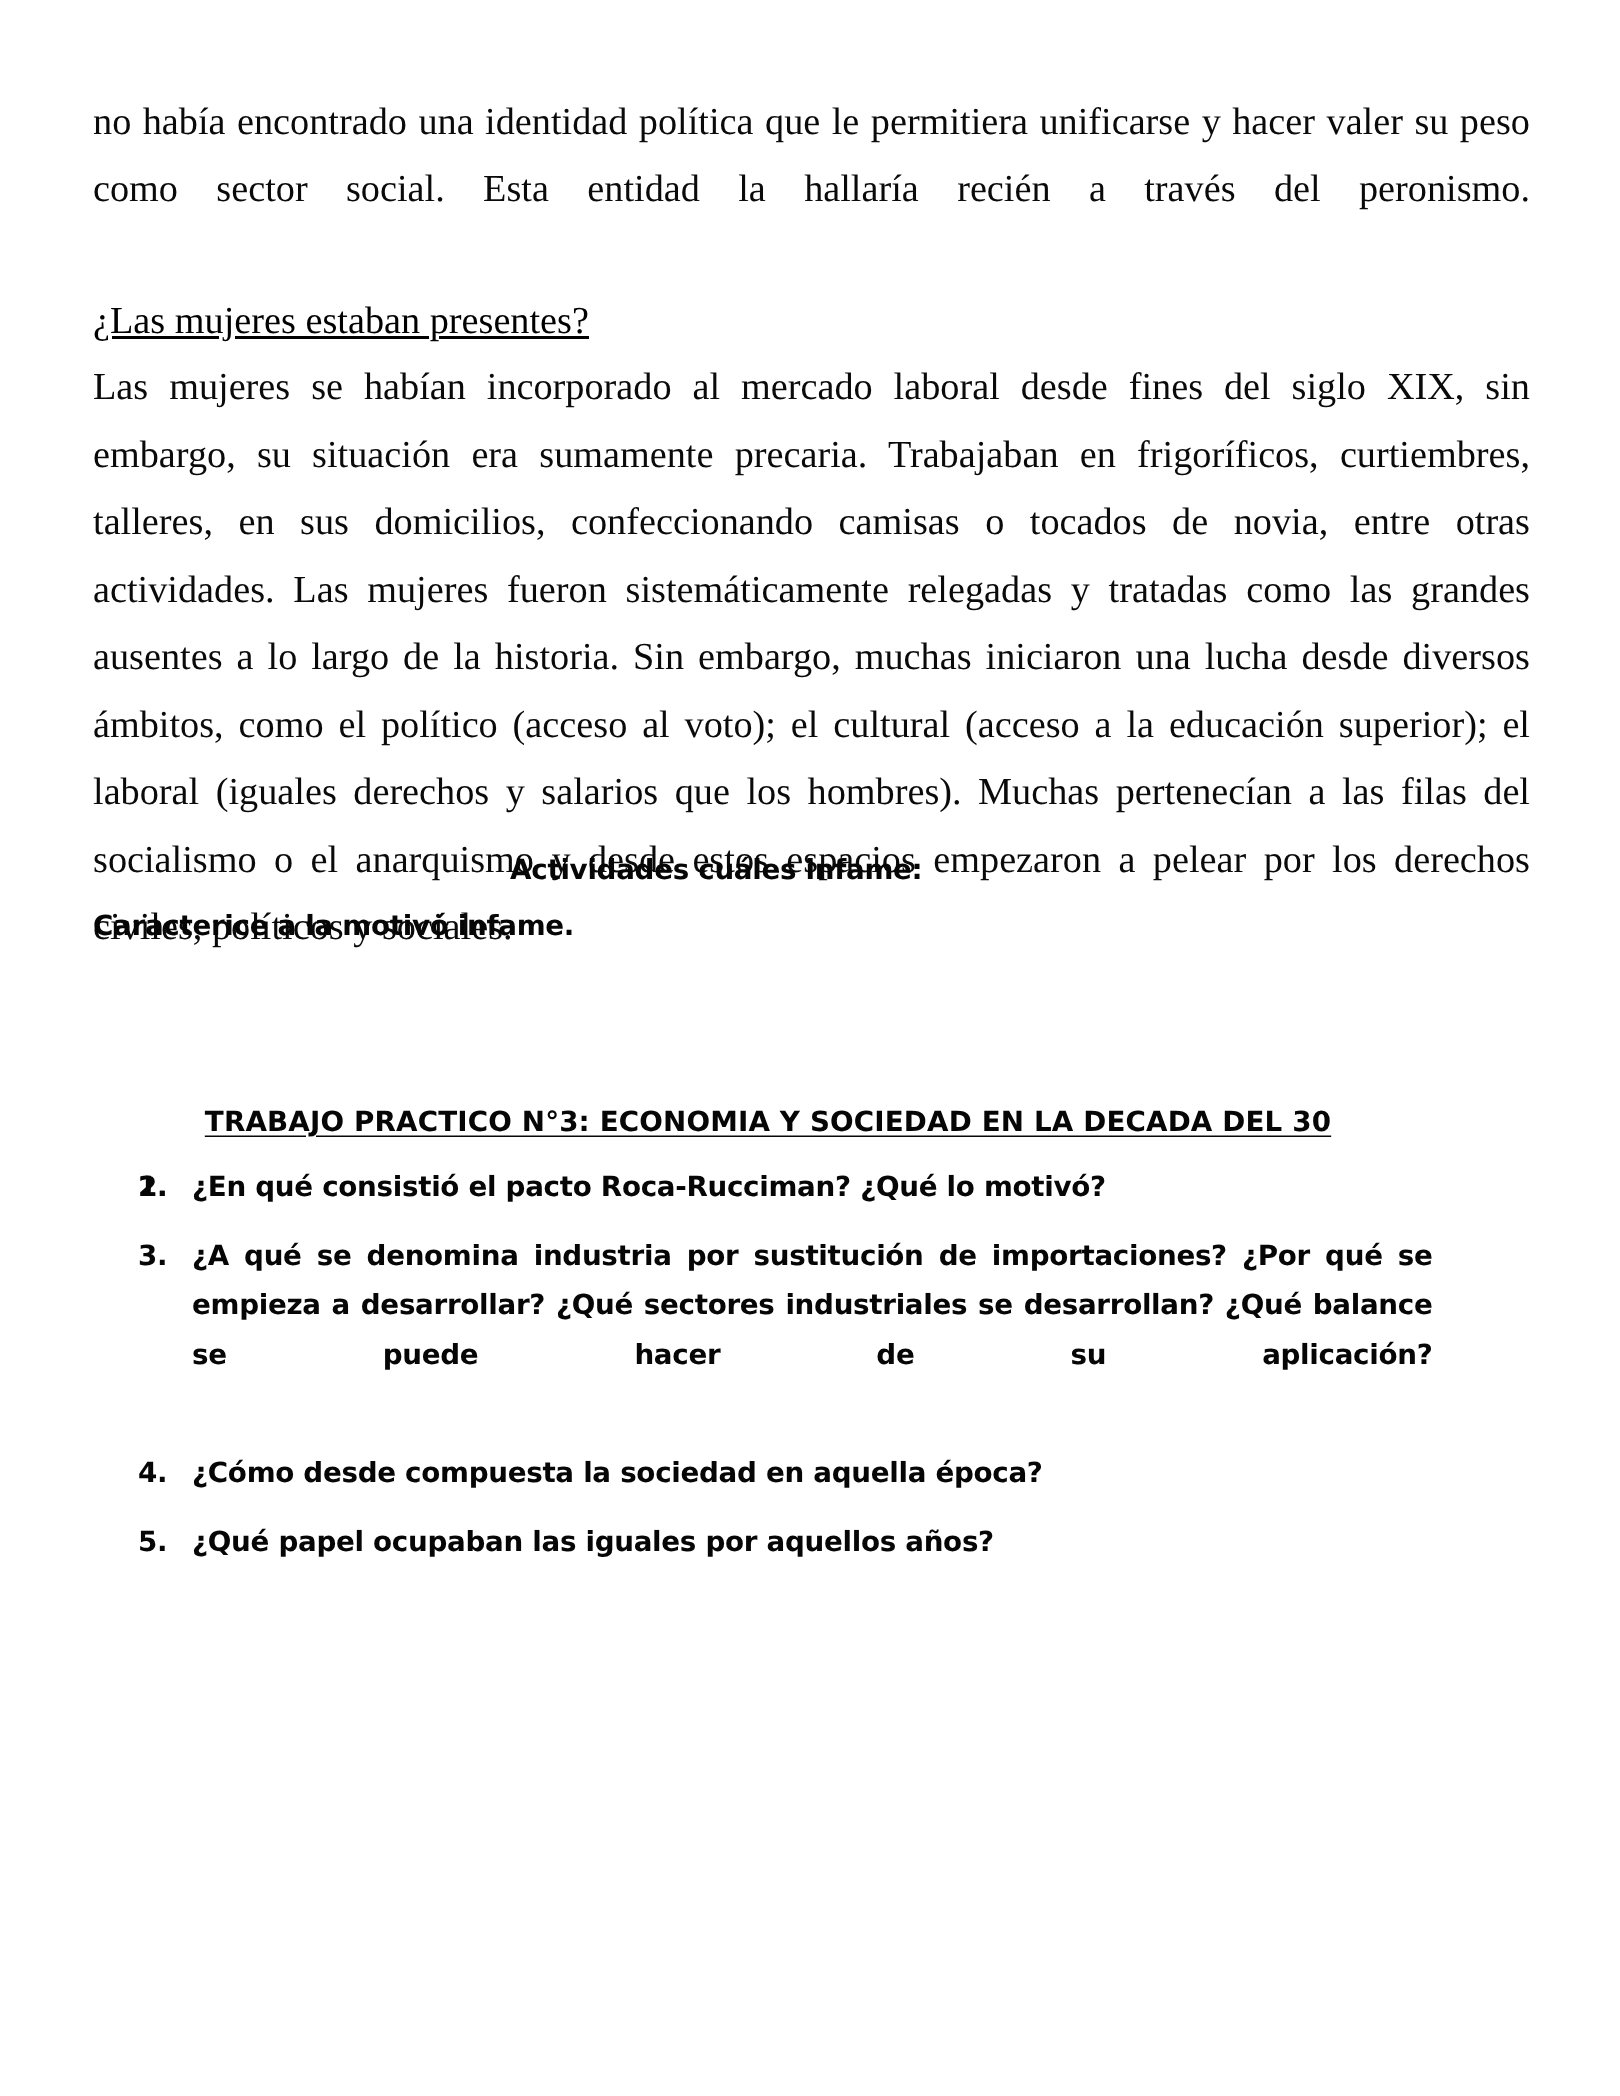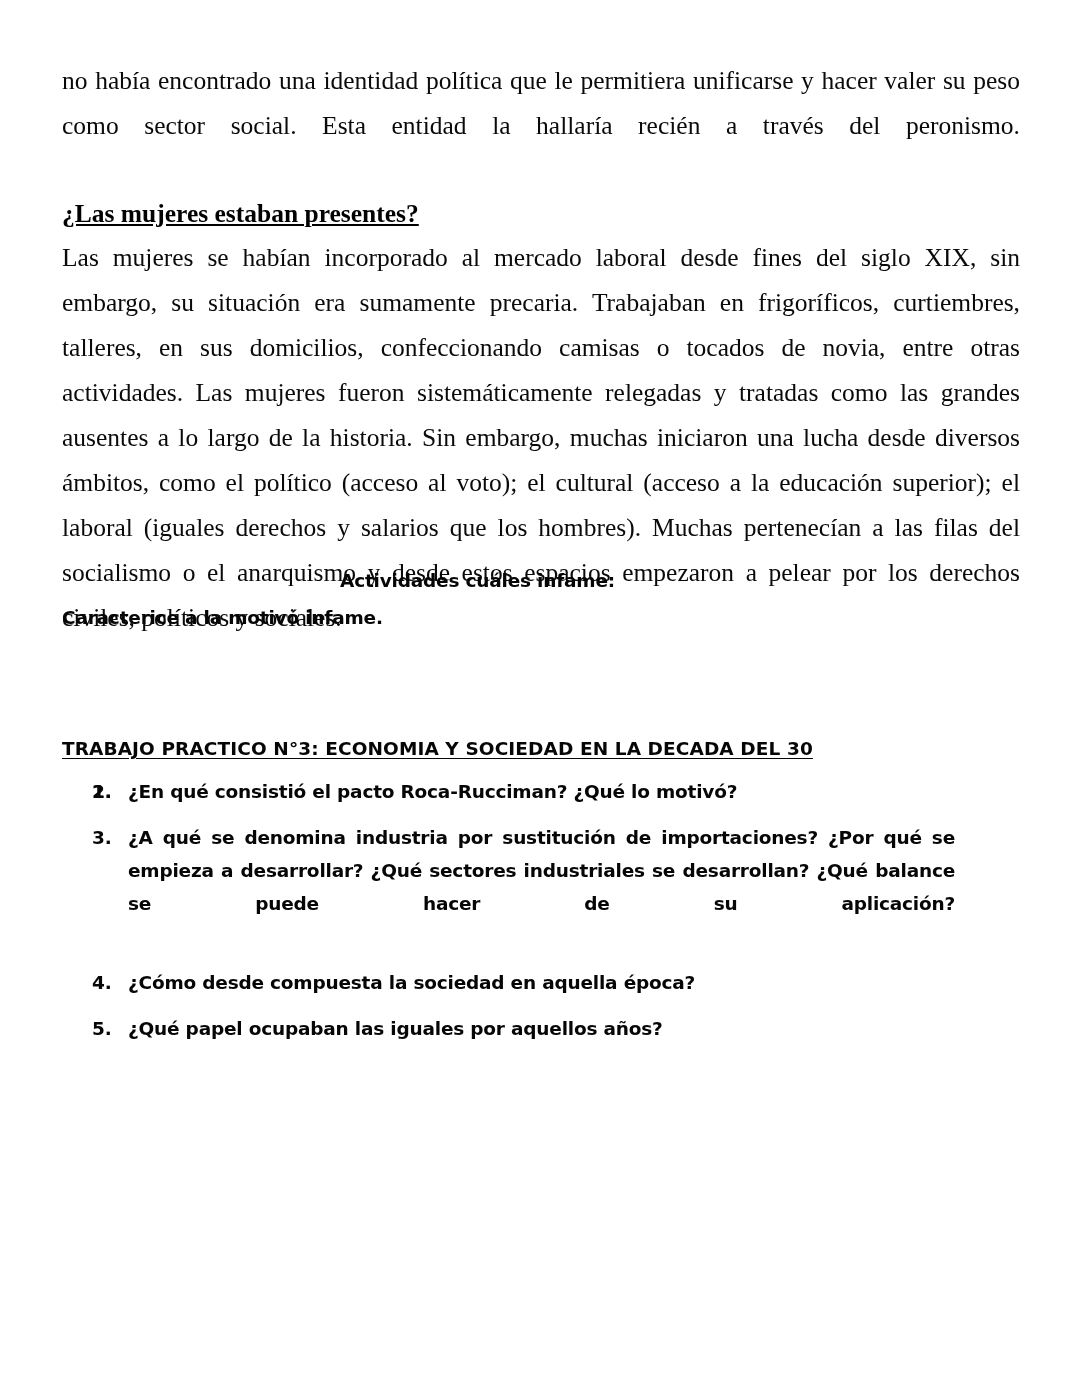--- a/index.html
+++ b/index.html
@@ -39,21 +39,21 @@
   }
   .para-first::after {
     content: "";
     display: inline-block;
     width: 100%;
   }
   .heading-serif {
     font-family: "Liberation Serif", "DejaVu Serif", serif;
     font-size: 25.5px;
     line-height: 42px;
-    font-weight: bold;
+    font-weight: normal;
     text-decoration: underline;
     text-underline-offset: 2px;
     margin: 0;
     white-space: nowrap;
   }
 
   
   .acts {
     position: absolute;
     left: 62px;
@@ -80,20 +80,21 @@
   }
 
   
   .tp {
     position: absolute;
     left: 62px;
     top: 737px;
     width: 958px;
   }
   .tp-title {
+    text-align: center;
     width: 900px;
     margin: 0 0 14px 0;
     text-decoration: underline;
     text-underline-offset: 3px;
     letter-spacing: 0.1px;
     line-height: 24px;
     font-size: 18.5px;
   }
   .tp-list {
     list-style: none;

